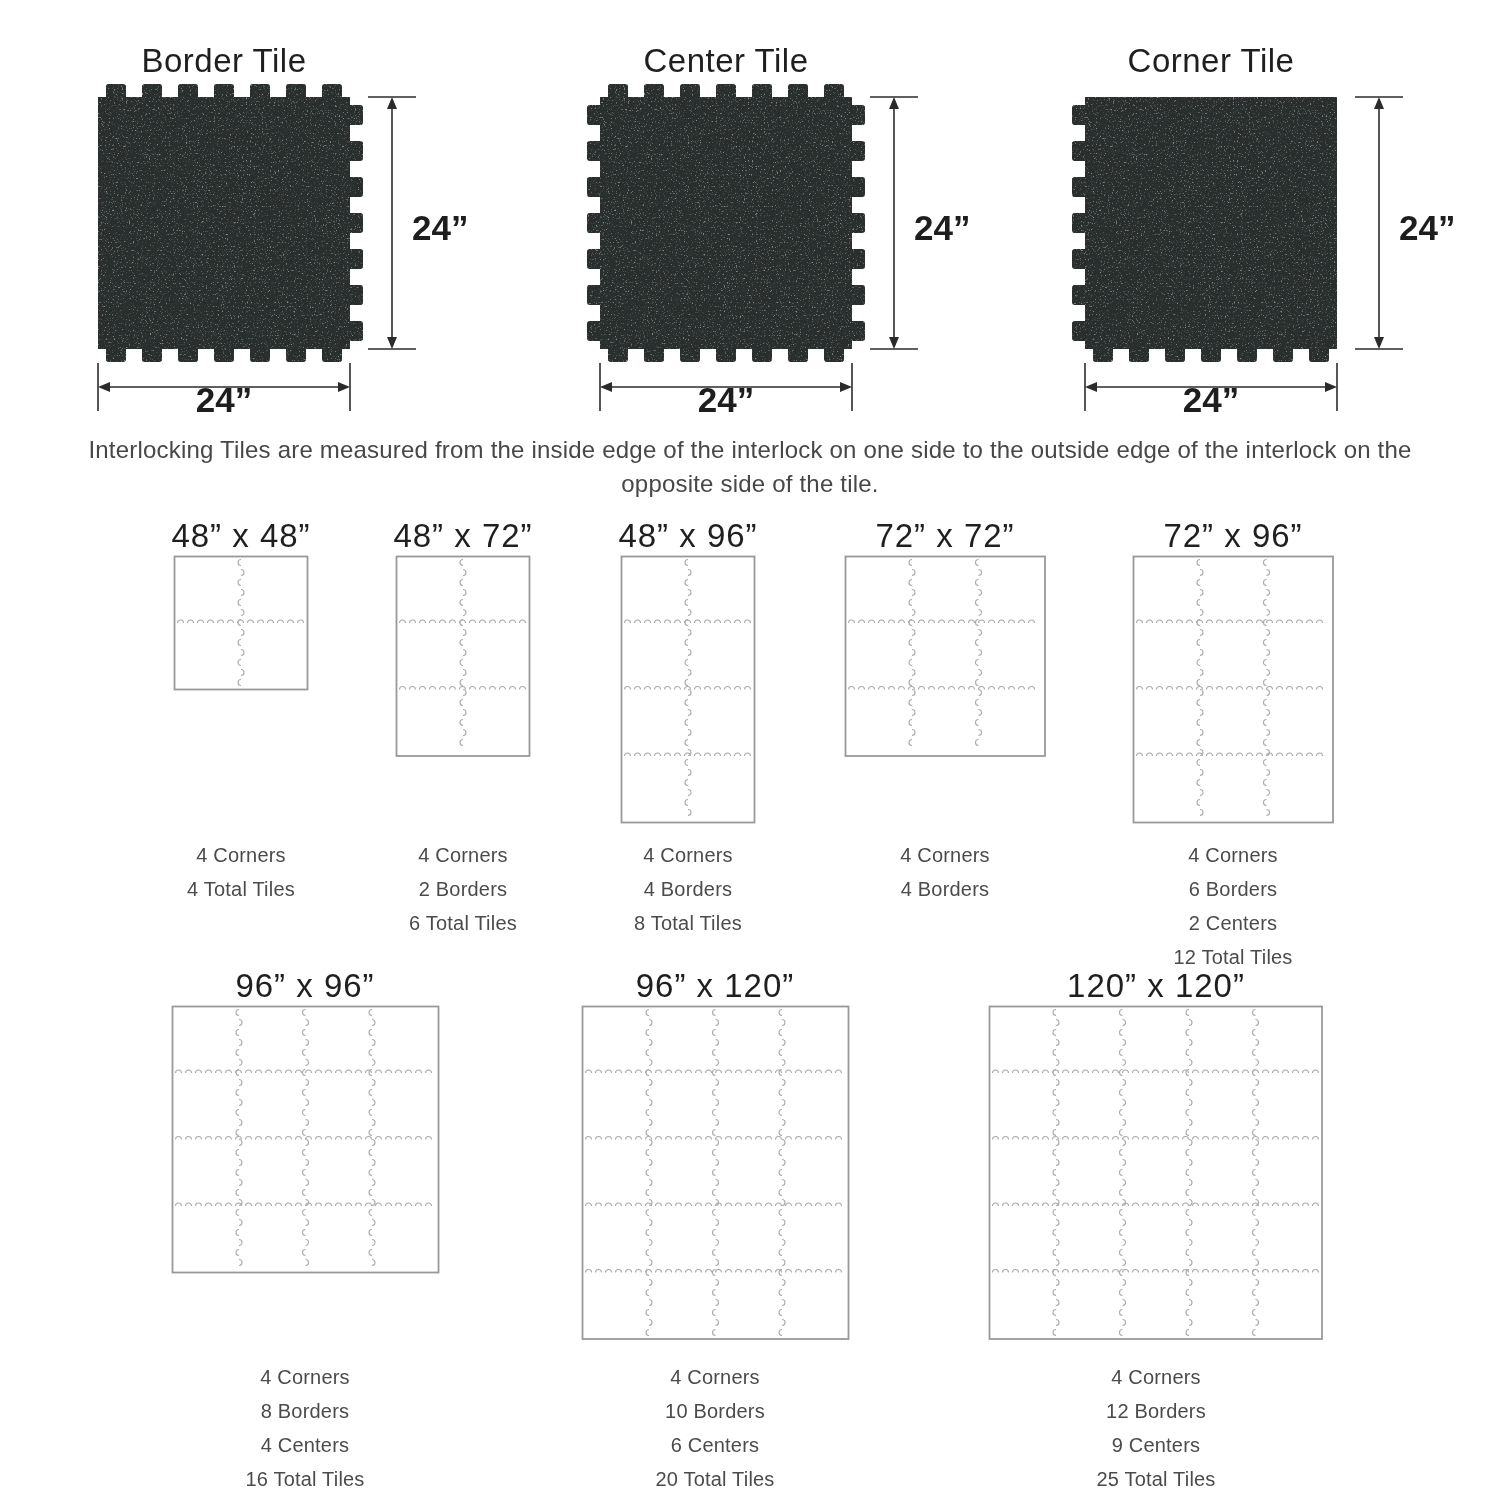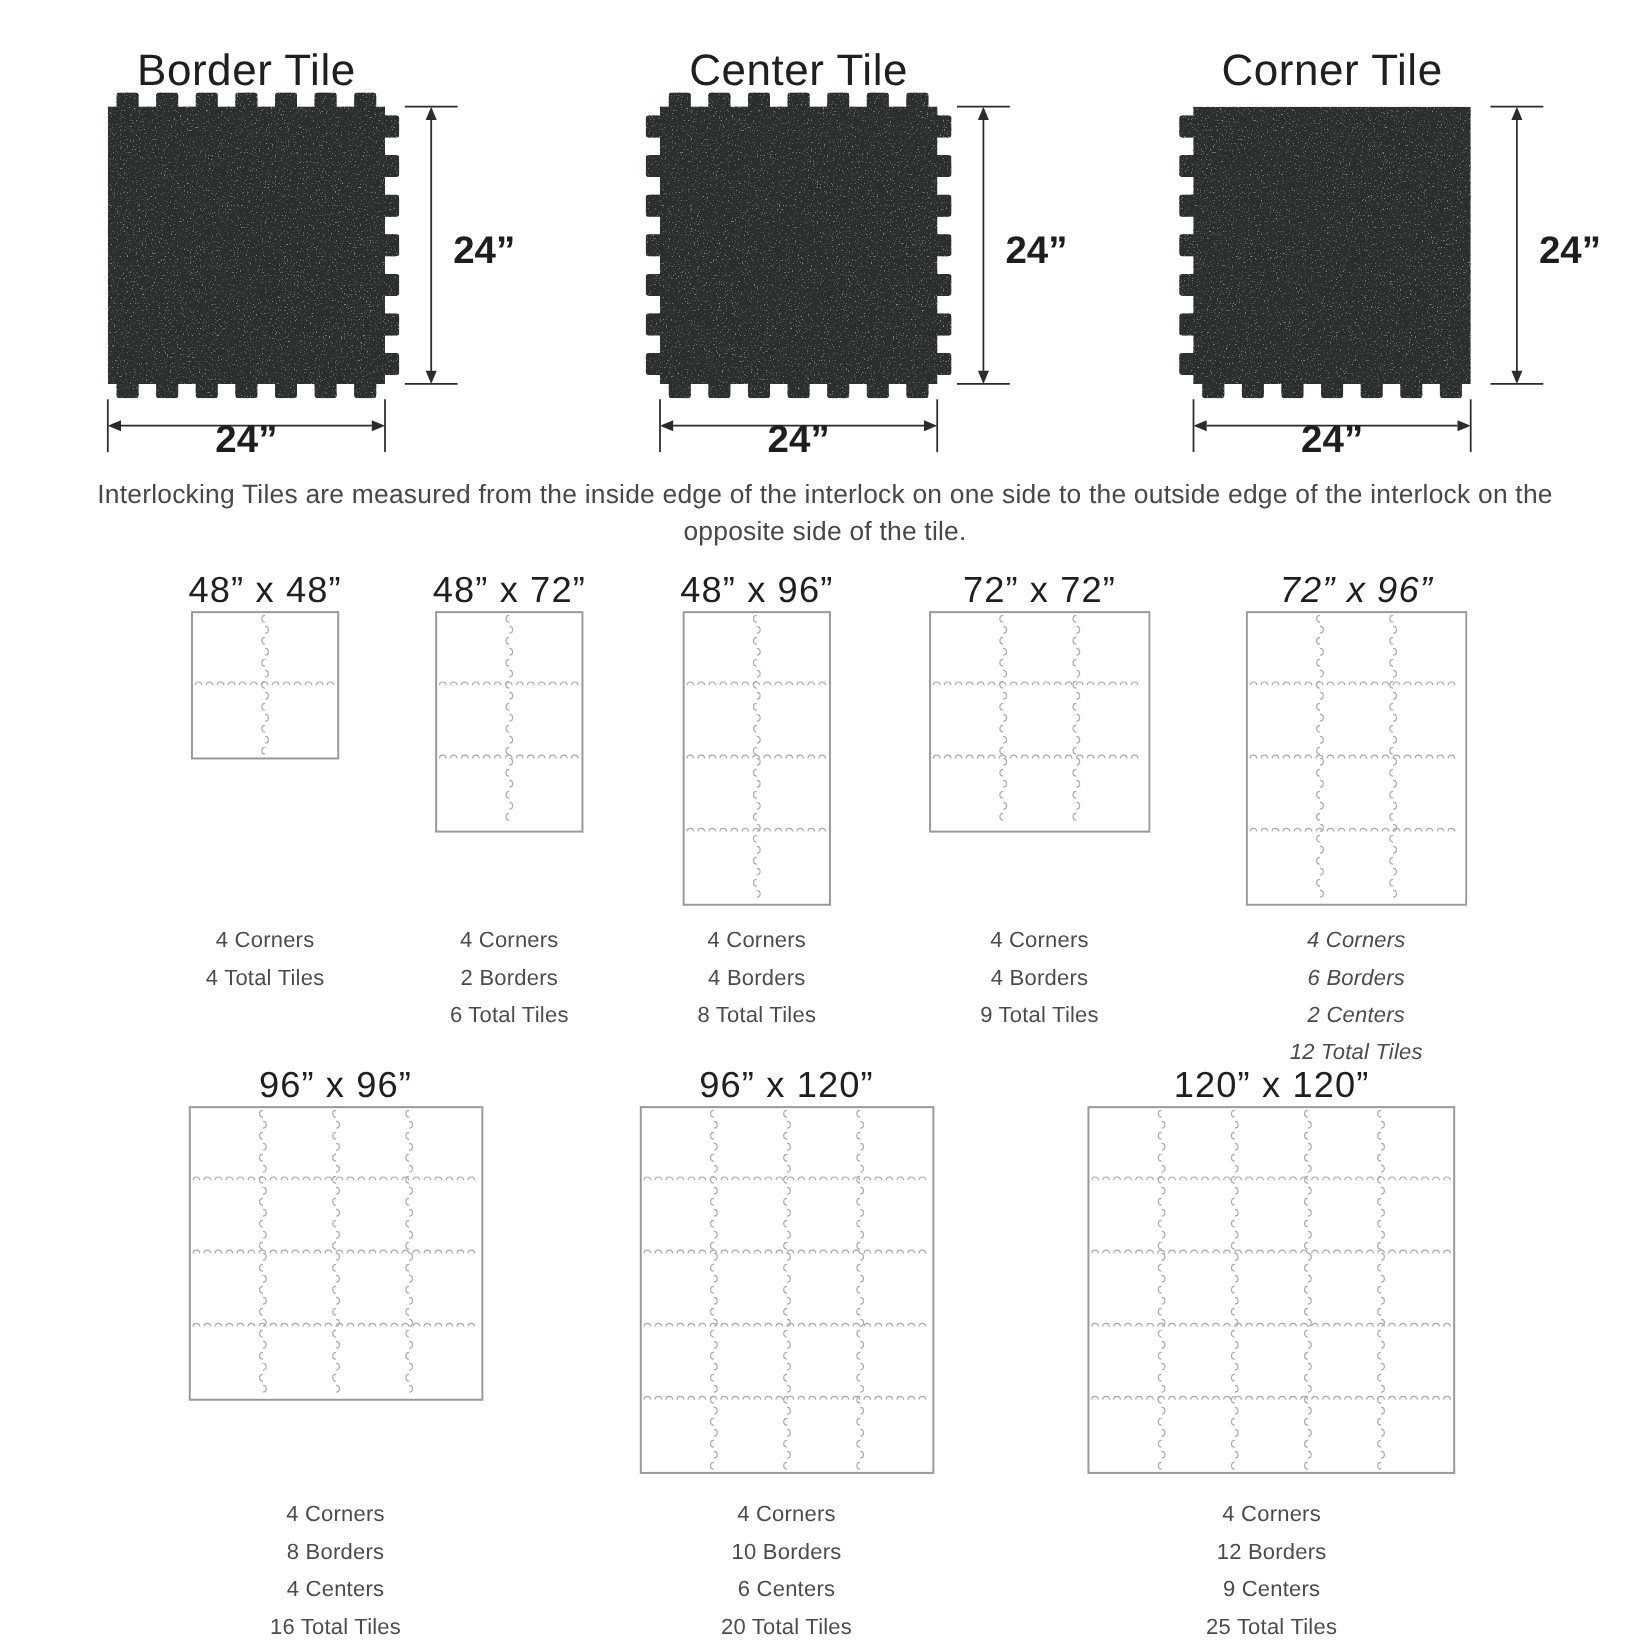--- a/index.html
+++ b/index.html
@@ -4,21 +4,21 @@
 <style>
   html,body{margin:0;padding:0;background:#ffffff;}
   .canvas{
     position:relative;width:1500px;height:1500px;background:#ffffff;overflow:hidden;
     font-family:"Liberation Sans", sans-serif;
   }
   
   .tilefig{position:absolute;top:40px;width:410px;height:400px;}
   .tile-title{
     position:absolute;top:2px;left:0;width:288px;text-align:center;
-    font-size:40px;font-weight:500;color:#1f1f1f;letter-spacing:.5px;
+    font-size:33px;font-weight:500;color:#1f1f1f;letter-spacing:.5px;
   }
   .tmount{position:absolute;left:0;top:40px;width:400px;height:350px;}
   .dim-label{position:absolute;color:#1e1e1e;font-size:35px;font-weight:700;}
   .dim-label.v{left:332px;top:168px;width:74px;}
   .dim-label.h{left:59px;top:340px;width:170px;text-align:center;}
   
   .note{
     position:absolute;top:433px;left:85px;width:1330px;
     text-align:center;font-size:24px;line-height:1.42;color:#474747;letter-spacing:.2px;
   }
@@ -212,24 +212,23 @@
               <path d="M68,4.5a3,3 0 0 0 0,6m0,4a3,3 0 0 1 0,6m0,4a3,3 0 0 0 0,6m0,4a3,3 0 0 1 0,6m0,4a3,3 0 0 0 0,6m0,4a3,3 0 0 1 0,6m0,4a3,3 0 0 0 0,6m0,4a3,3 0 0 1 0,6m0,4a3,3 0 0 0 0,6m0,4a3,3 0 0 1 0,6m0,4a3,3 0 0 0 0,6m0,4a3,3 0 0 1 0,6m0,4a3,3 0 0 0 0,6m0,4a3,3 0 0 1 0,6m0,4a3,3 0 0 0 0,6m0,4a3,3 0 0 1 0,6m0,4a3,3 0 0 0 0,6m0,4a3,3 0 0 1 0,6m0,4a3,3 0 0 0 0,6m0,4"></path>
               <path d="M134.5,4.5a3,3 0 0 0 0,6m0,4a3,3 0 0 1 0,6m0,4a3,3 0 0 0 0,6m0,4a3,3 0 0 1 0,6m0,4a3,3 0 0 0 0,6m0,4a3,3 0 0 1 0,6m0,4a3,3 0 0 0 0,6m0,4a3,3 0 0 1 0,6m0,4a3,3 0 0 0 0,6m0,4a3,3 0 0 1 0,6m0,4a3,3 0 0 0 0,6m0,4a3,3 0 0 1 0,6m0,4a3,3 0 0 0 0,6m0,4a3,3 0 0 1 0,6m0,4a3,3 0 0 0 0,6m0,4a3,3 0 0 1 0,6m0,4a3,3 0 0 0 0,6m0,4a3,3 0 0 1 0,6m0,4a3,3 0 0 0 0,6m0,4"></path>
               <path d="M4.5,68a3,3 0 0 1 6,0m4,0a3,3 0 0 1 6,0m4,0a3,3 0 0 1 6,0m4,0a3,3 0 0 1 6,0m4,0a3,3 0 0 1 6,0m4,0a3,3 0 0 1 6,0m4,0a3,3 0 0 1 6,0m4,0a3,3 0 0 1 6,0m4,0a3,3 0 0 1 6,0m4,0a3,3 0 0 1 6,0m4,0a3,3 0 0 1 6,0m4,0a3,3 0 0 1 6,0m4,0a3,3 0 0 1 6,0m4,0a3,3 0 0 1 6,0m4,0a3,3 0 0 1 6,0m4,0a3,3 0 0 1 6,0m4,0a3,3 0 0 1 6,0m4,0a3,3 0 0 1 6,0m4,0a3,3 0 0 1 6,0m4,0"></path>
               <path d="M4.5,134.5a3,3 0 0 1 6,0m4,0a3,3 0 0 1 6,0m4,0a3,3 0 0 1 6,0m4,0a3,3 0 0 1 6,0m4,0a3,3 0 0 1 6,0m4,0a3,3 0 0 1 6,0m4,0a3,3 0 0 1 6,0m4,0a3,3 0 0 1 6,0m4,0a3,3 0 0 1 6,0m4,0a3,3 0 0 1 6,0m4,0a3,3 0 0 1 6,0m4,0a3,3 0 0 1 6,0m4,0a3,3 0 0 1 6,0m4,0a3,3 0 0 1 6,0m4,0a3,3 0 0 1 6,0m4,0a3,3 0 0 1 6,0m4,0a3,3 0 0 1 6,0m4,0a3,3 0 0 1 6,0m4,0a3,3 0 0 1 6,0m4,0"></path>
             </g>
           </svg>
         </div>
         <div class="lstats" style="top:324px">
           <div class="stat">4 Corners</div>
           <div class="stat">4 Borders</div>
-          <div class="stat">9 Total Tiles</div>
-        </div>
-      </div>
-      <div class="layout-block" style="left: 1051.75px; top: 514px; width: 362.5px; height: 474px; font-style: italic;">
+        </div>
+      </div>
+      <div class="layout-block" style="left: 1051.75px; top: 514px; width: 362.5px; height: 474px;">
         <div class="ltitle" style="height:41px">72” x 96”</div>
         <div class="lgrid">
           <svg width="202.5" height="269" viewBox="0 0 202.5 269">
             <rect x="1.5" y="1.5" width="199.5" height="266" fill="#ffffff" stroke="#999999" stroke-width="1.8"></rect>
             <g fill="none" stroke="#ababab" stroke-width="1.1">
               <path d="M68,4.5a3,3 0 0 0 0,6m0,4a3,3 0 0 1 0,6m0,4a3,3 0 0 0 0,6m0,4a3,3 0 0 1 0,6m0,4a3,3 0 0 0 0,6m0,4a3,3 0 0 1 0,6m0,4a3,3 0 0 0 0,6m0,4a3,3 0 0 1 0,6m0,4a3,3 0 0 0 0,6m0,4a3,3 0 0 1 0,6m0,4a3,3 0 0 0 0,6m0,4a3,3 0 0 1 0,6m0,4a3,3 0 0 0 0,6m0,4a3,3 0 0 1 0,6m0,4a3,3 0 0 0 0,6m0,4a3,3 0 0 1 0,6m0,4a3,3 0 0 0 0,6m0,4a3,3 0 0 1 0,6m0,4a3,3 0 0 0 0,6m0,4a3,3 0 0 1 0,6m0,4a3,3 0 0 0 0,6m0,4a3,3 0 0 1 0,6m0,4a3,3 0 0 0 0,6m0,4a3,3 0 0 1 0,6m0,4a3,3 0 0 0 0,6m0,4a3,3 0 0 1 0,6m0,4"></path>
               <path d="M134.5,4.5a3,3 0 0 0 0,6m0,4a3,3 0 0 1 0,6m0,4a3,3 0 0 0 0,6m0,4a3,3 0 0 1 0,6m0,4a3,3 0 0 0 0,6m0,4a3,3 0 0 1 0,6m0,4a3,3 0 0 0 0,6m0,4a3,3 0 0 1 0,6m0,4a3,3 0 0 0 0,6m0,4a3,3 0 0 1 0,6m0,4a3,3 0 0 0 0,6m0,4a3,3 0 0 1 0,6m0,4a3,3 0 0 0 0,6m0,4a3,3 0 0 1 0,6m0,4a3,3 0 0 0 0,6m0,4a3,3 0 0 1 0,6m0,4a3,3 0 0 0 0,6m0,4a3,3 0 0 1 0,6m0,4a3,3 0 0 0 0,6m0,4a3,3 0 0 1 0,6m0,4a3,3 0 0 0 0,6m0,4a3,3 0 0 1 0,6m0,4a3,3 0 0 0 0,6m0,4a3,3 0 0 1 0,6m0,4a3,3 0 0 0 0,6m0,4a3,3 0 0 1 0,6m0,4"></path>
               <path d="M4.5,68a3,3 0 0 1 6,0m4,0a3,3 0 0 1 6,0m4,0a3,3 0 0 1 6,0m4,0a3,3 0 0 1 6,0m4,0a3,3 0 0 1 6,0m4,0a3,3 0 0 1 6,0m4,0a3,3 0 0 1 6,0m4,0a3,3 0 0 1 6,0m4,0a3,3 0 0 1 6,0m4,0a3,3 0 0 1 6,0m4,0a3,3 0 0 1 6,0m4,0a3,3 0 0 1 6,0m4,0a3,3 0 0 1 6,0m4,0a3,3 0 0 1 6,0m4,0a3,3 0 0 1 6,0m4,0a3,3 0 0 1 6,0m4,0a3,3 0 0 1 6,0m4,0a3,3 0 0 1 6,0m4,0a3,3 0 0 1 6,0m4,0"></path>
               <path d="M4.5,134.5a3,3 0 0 1 6,0m4,0a3,3 0 0 1 6,0m4,0a3,3 0 0 1 6,0m4,0a3,3 0 0 1 6,0m4,0a3,3 0 0 1 6,0m4,0a3,3 0 0 1 6,0m4,0a3,3 0 0 1 6,0m4,0a3,3 0 0 1 6,0m4,0a3,3 0 0 1 6,0m4,0a3,3 0 0 1 6,0m4,0a3,3 0 0 1 6,0m4,0a3,3 0 0 1 6,0m4,0a3,3 0 0 1 6,0m4,0a3,3 0 0 1 6,0m4,0a3,3 0 0 1 6,0m4,0a3,3 0 0 1 6,0m4,0a3,3 0 0 1 6,0m4,0a3,3 0 0 1 6,0m4,0a3,3 0 0 1 6,0m4,0"></path>
               <path d="M4.5,201a3,3 0 0 1 6,0m4,0a3,3 0 0 1 6,0m4,0a3,3 0 0 1 6,0m4,0a3,3 0 0 1 6,0m4,0a3,3 0 0 1 6,0m4,0a3,3 0 0 1 6,0m4,0a3,3 0 0 1 6,0m4,0a3,3 0 0 1 6,0m4,0a3,3 0 0 1 6,0m4,0a3,3 0 0 1 6,0m4,0a3,3 0 0 1 6,0m4,0a3,3 0 0 1 6,0m4,0a3,3 0 0 1 6,0m4,0a3,3 0 0 1 6,0m4,0a3,3 0 0 1 6,0m4,0a3,3 0 0 1 6,0m4,0a3,3 0 0 1 6,0m4,0a3,3 0 0 1 6,0m4,0a3,3 0 0 1 6,0m4,0"></path>

